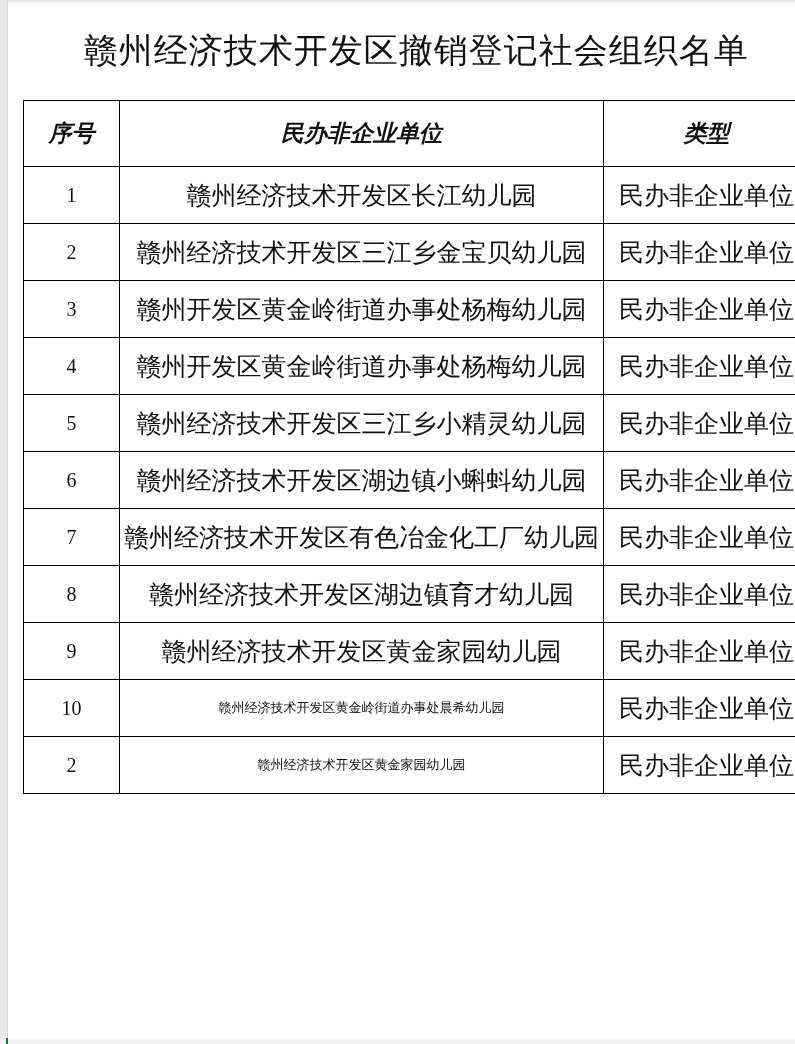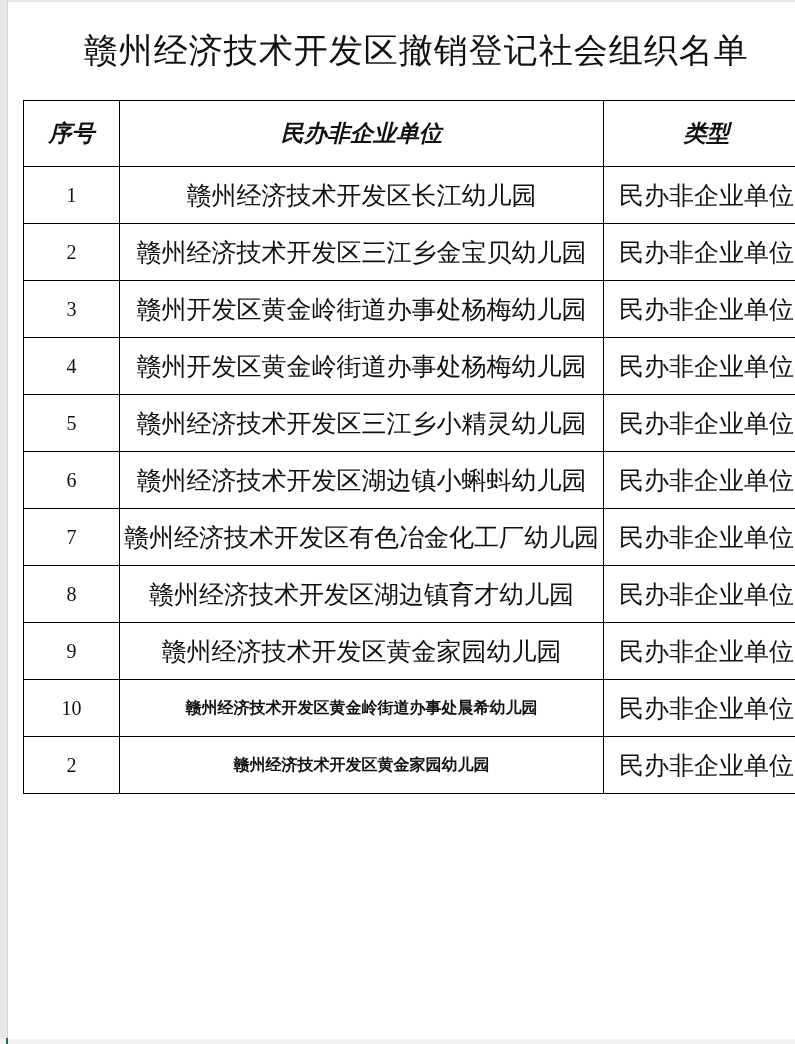--- a/index.html
+++ b/index.html
@@ -7,21 +7,21 @@
          font-family: "DejaVu Serif", "Liberation Serif", serif; color:#111; }
   .gutter { position:absolute; left:0; top:0; width:7px; height:1044px; background:#e8e8e8; border-right:1px solid #d4d4d4; }
   .topline { position:absolute; left:0; top:0; width:795px; height:2px; background:#e6e6e6; }
   .sheet { position:absolute; left:23px; top:2px; width:786px; }
   table { border-collapse:collapse; width:786px; table-layout:fixed; }
   td { border:1.5px solid #000; text-align:center; vertical-align:middle; padding:0; }
   .title-cell { border-top:none; border-left:none; height:98px; font-size:34px; letter-spacing:1px; font-family:"DejaVu Serif", serif; }
   .hdr td { height:65px; font-family:"DejaVu Sans", sans-serif; font-weight:bold; font-size:23px;font-style:italic; }
   .row td { height:56px; font-size:25px; }
   .row td.num { font-family:"Liberation Serif", serif; font-size:20px; }
-  .row td.name.small { font-size:16px;font-weight:bold; }
+  .row td.name.small { font-size:13px; }
   .bottom-strip { position:absolute; left:0; top:1039px; width:795px; height:5px; background:#f2f2f2; }
   .sel-mark { position:absolute; left:6px; top:1038px; width:2px; height:6px; background:#1e7145; }
 </style>
 </head>
 <body>
 
 <div class="topline"></div>
 <div class="gutter"></div>
 
 <div class="sheet">

